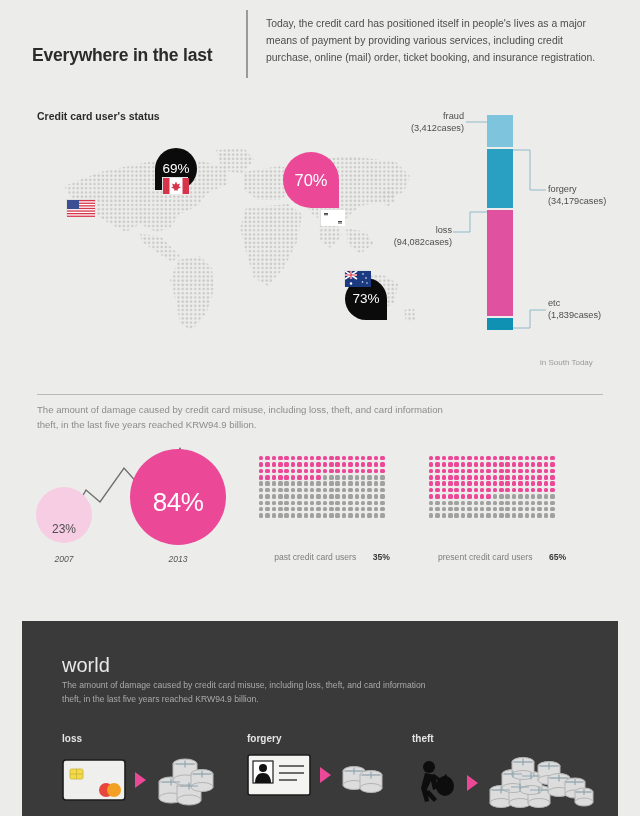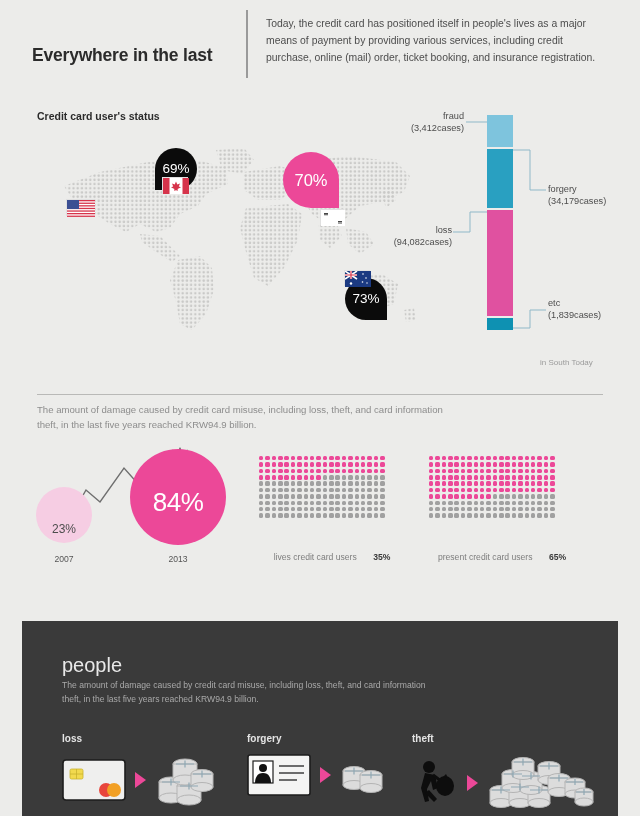--- a/index.html
+++ b/index.html
@@ -69,21 +69,21 @@
 
   
   .sec2-title { position:absolute; left:37px; top:376px; font-size:10.5px; font-weight:700; color:#2b2b2b; }
   .rule { position:absolute; left:37px; top:394px; width:566px; height:1px; background:#b9b9b7; }
   .sec2-body { position:absolute; left:37px; top:402px; width:420px; font-size:9.6px; line-height:1.58; color:#8d8d8d; }
 
   .pie-small { position:absolute; left:36px; top:487px; width:56px; height:56px; border-radius:50%; background:#f6cde3; }
   .pie-big   { position:absolute; left:130px; top:449px; width:96px; height:96px; border-radius:50%; background:#ec4898; }
   .p23 { position:absolute; left:36px; top:522px; width:56px; text-align:center; font-size:12px; color:#4d4d4d; }
   .p88 { position:absolute; left:130px; top:487px; width:96px; text-align:center; font-size:26px; color:#fff; letter-spacing:-0.5px; }
-  .yr  { position:absolute; font-size:8.6px; color:#555; }
+  .yr  { position:absolute; font-size:8.6px; color:#555;font-style:italic; }
   .yr-a { left:36px; top:554px; width:56px; text-align:center; }
   .yr-b { left:130px; top:554px; width:96px; text-align:center; }
   .spark { position:absolute; left:30px; top:440px; }
 
   .matrix { position:absolute; }
   .m-a { left:258px; top:455px; }
   .m-b { left:428px; top:455px; }
   .mrow { display:flex; }
   .dot { width:4.6px; height:4.6px; border-radius:1.6px; margin:0.9px; }
   .mcap { position:absolute; font-size:8.6px; color:#7d7d7d; }
@@ -492,21 +492,21 @@
         <div class="dot" style="background: rgb(160, 160, 160);"></div>
         <div class="dot" style="background: rgb(160, 160, 160);"></div>
         <div class="dot" style="background: rgb(160, 160, 160);"></div>
         <div class="dot" style="background: rgb(160, 160, 160);"></div>
         <div class="dot" style="background: rgb(160, 160, 160);"></div>
         <div class="dot" style="background: rgb(160, 160, 160);"></div>
         <div class="dot" style="background: rgb(160, 160, 160);"></div>
       </div>
     </div>
   <div class="mcap mcap-a">
-    <span>lives credit card users</span>
+    <span>past credit card users</span>
     <b>35%</b>
   </div>
 
   <div class="matrix m-b" id="matrix-present">
       <div class="mrow">
         <div class="dot" style="background: rgb(236, 72, 152);"></div>
         <div class="dot" style="background: rgb(236, 72, 152);"></div>
         <div class="dot" style="background: rgb(236, 72, 152);"></div>
         <div class="dot" style="background: rgb(236, 72, 152);"></div>
         <div class="dot" style="background: rgb(236, 72, 152);"></div>
@@ -724,21 +724,21 @@
         <div class="dot" style="background: rgb(160, 160, 160);"></div>
         <div class="dot" style="background: rgb(160, 160, 160);"></div>
       </div>
     </div>
   <div class="mcap mcap-b">
     <span>present credit card users</span>
     <b>65%</b>
   </div>
 
   <div class="dark">
-    <div class="d-total">people</div>
+    <div class="d-total">world</div>
     <div class="d-body">The amount of damage caused by credit card misuse, including loss, theft, and card information theft, in the last five years reached KRW94.9 billion.</div>
 
     <div class="dcol dcol-1">
       <div class="dlabel">loss</div>
       <div class="drow">
         <svg width="64" height="42" viewBox="0 0 64 42">
           <rect x="1" y="1" width="62" height="40" rx="3" fill="#efefee" stroke="#1d1d1d" stroke-width="1.6"></rect>
           <rect x="8" y="10" width="13" height="10" rx="1.5" fill="#f2d94e" stroke="#c9b32e" stroke-width="0.8"></rect>
           <path d="M14.5 10 v10 M8 15 h13" stroke="#c9b32e" stroke-width="0.8"></path>
           <circle cx="44" cy="31" r="7" fill="#e8453c"></circle>

